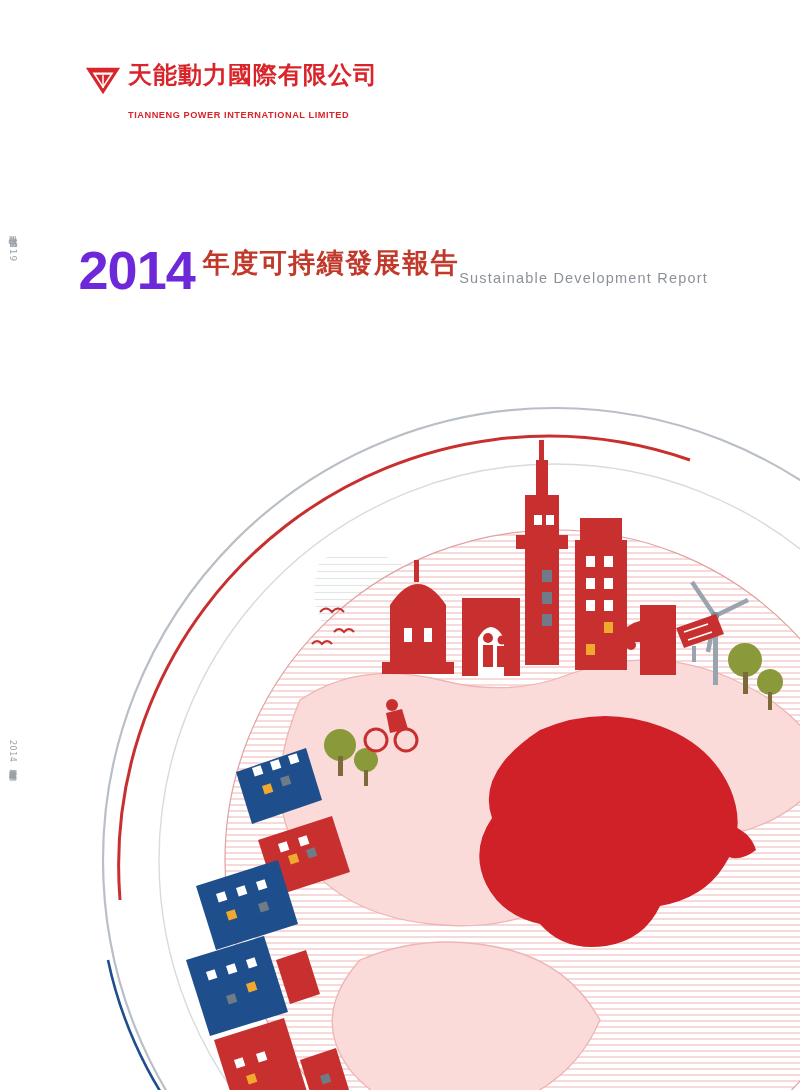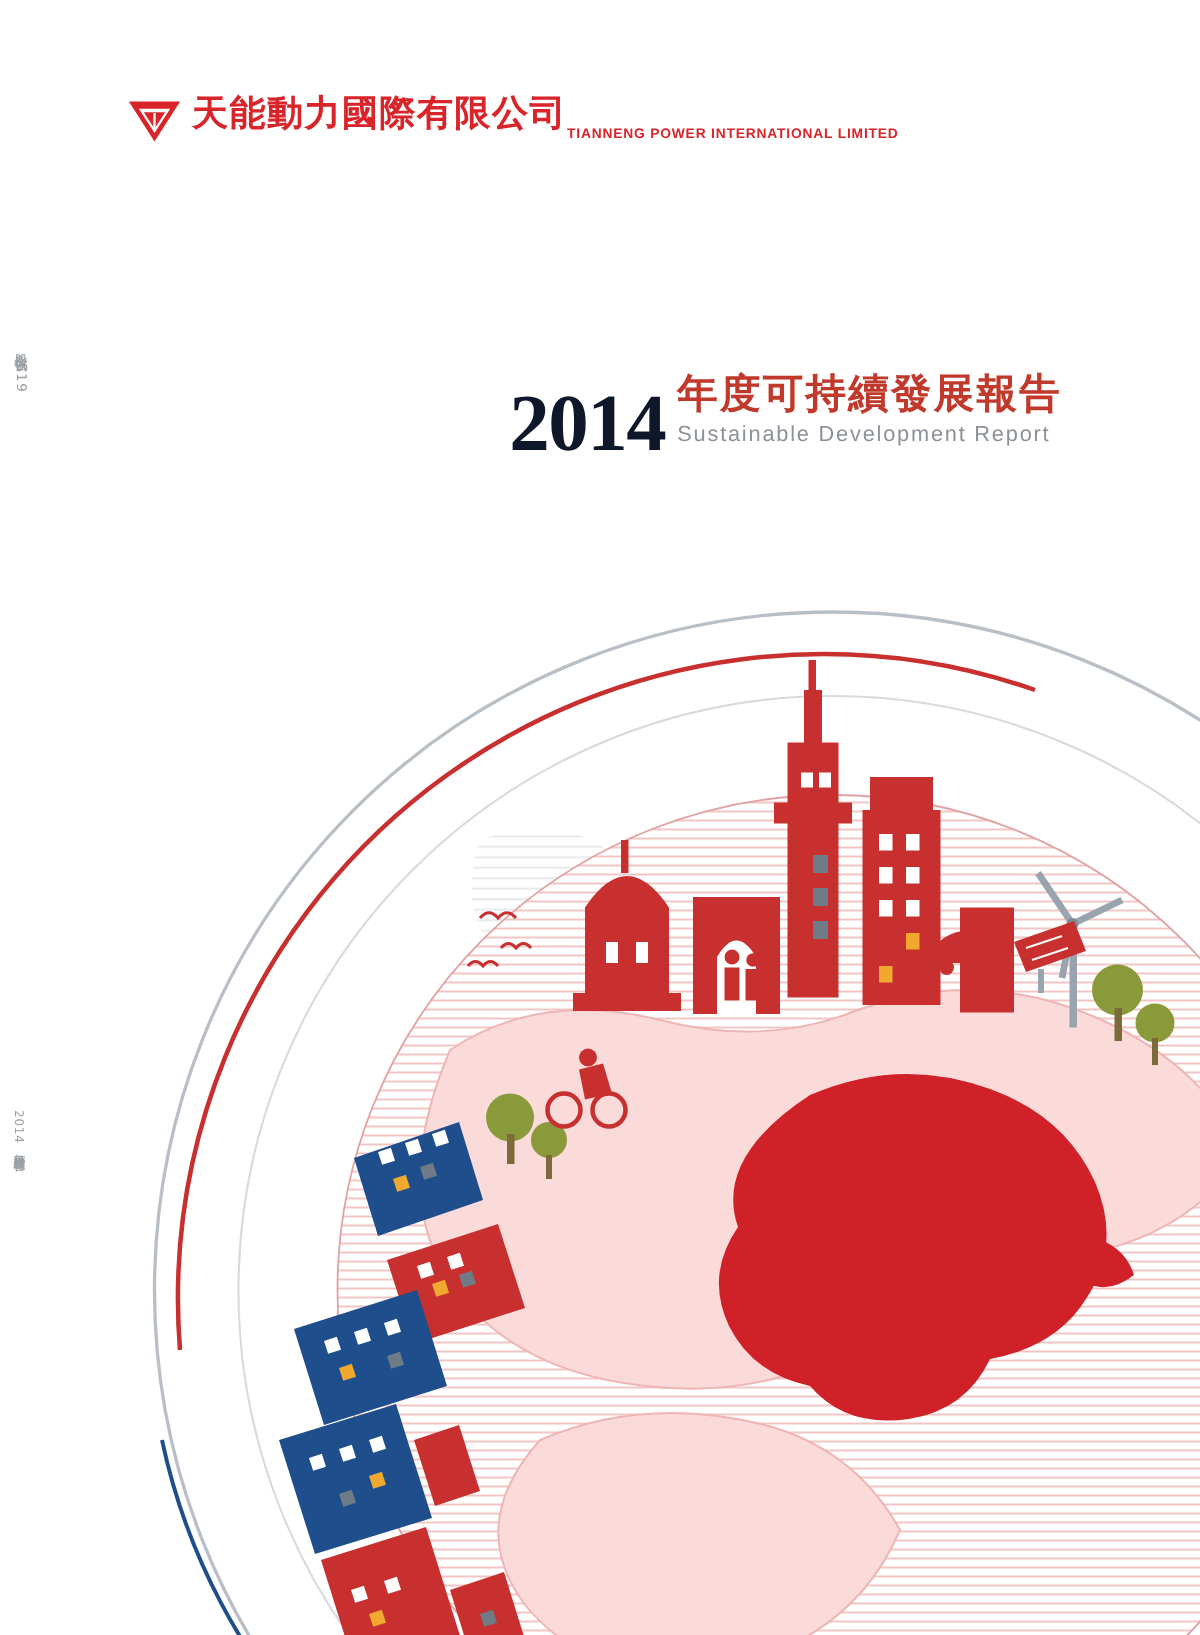--- a/index.html
+++ b/index.html
@@ -27,21 +27,21 @@
     align-items: flex-start;
   }
   .logo-mark {
     width: 38px;
     height: 38px;
     margin-right: 6px;
     flex: none;
   }
   .logo-text {
     display: flex;
-    flex-direction: row;
+    flex-direction: column;
     justify-content: flex-start;
     padding-top: 1px;
   }
   .logo-cn {
     font-family: "DejaVu Sans", sans-serif;
     font-size: 24px;
     font-weight: bold;
     color: #d9242a;
     letter-spacing: 1px;
     line-height: 1.08;
@@ -59,49 +59,48 @@
 
   
   .title-block {
     position: absolute;
     right: 92px;
     top: 246px;
     display: flex;
     align-items: flex-start;
   }
   .year {
-    font-family: Liberation Serif, serif;
+    font-family: Liberation Sans, sans-serif;
     font-size: 54px;
     font-weight: bold;
-    color: #0f172a;
+    color: #6d28d9;
     line-height: 0.92;
     letter-spacing: -1px;
-    margin-top: 12px;
   }
   .title-right {
     display: flex;
-    flex-direction: column;
+    flex-direction: row;
     margin-left: 8px;
     padding-top: 3px;
   }
   .title-cn {
     font-family: "DejaVu Sans", sans-serif;
     font-size: 27px;
     font-weight: bold;
     color: #c0392b;
     letter-spacing: 1.5px;
     line-height: 1.05;
     white-space: nowrap;
   }
   .title-en {
     font-family: "Liberation Sans", sans-serif;
     font-size: 14.5px;
     color: #8c9199;
     letter-spacing: 1.2px;
-    margin-top: 5px;
+    margin-top: 21px;
     white-space: nowrap;
   }
 
   
   .side-text {
     position: absolute;
     left: 6px;
     font-family: "DejaVu Sans", sans-serif;
     color: #9aa0a6;
     writing-mode: vertical-rl;

